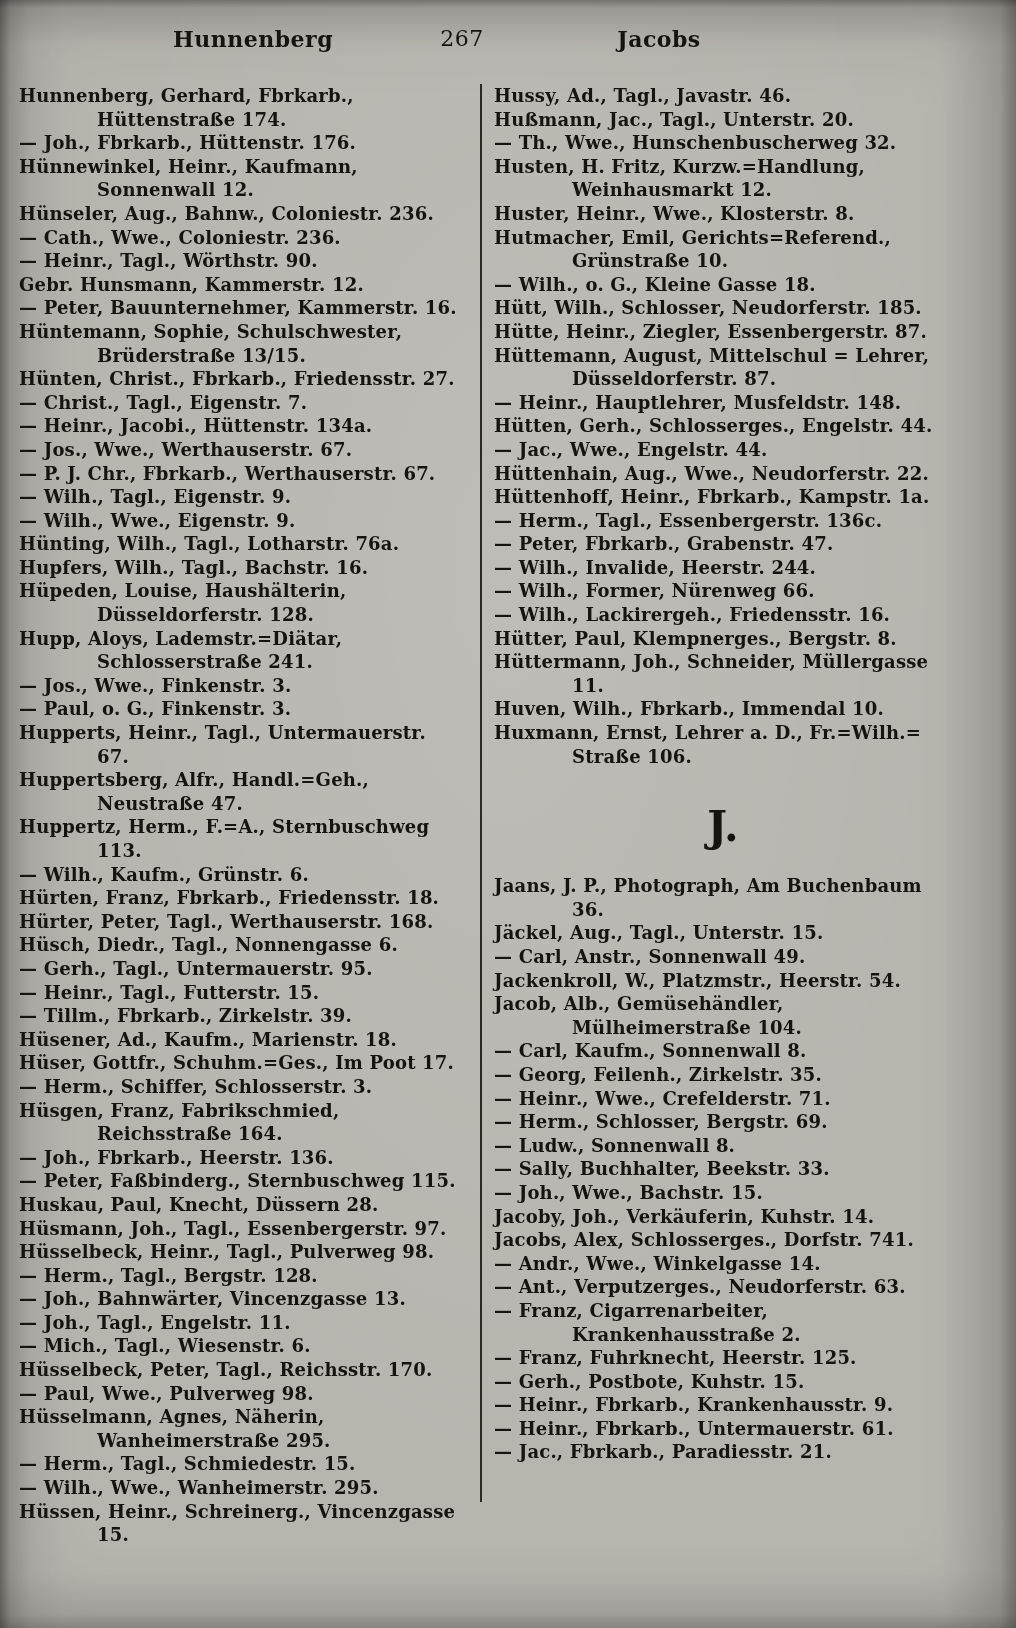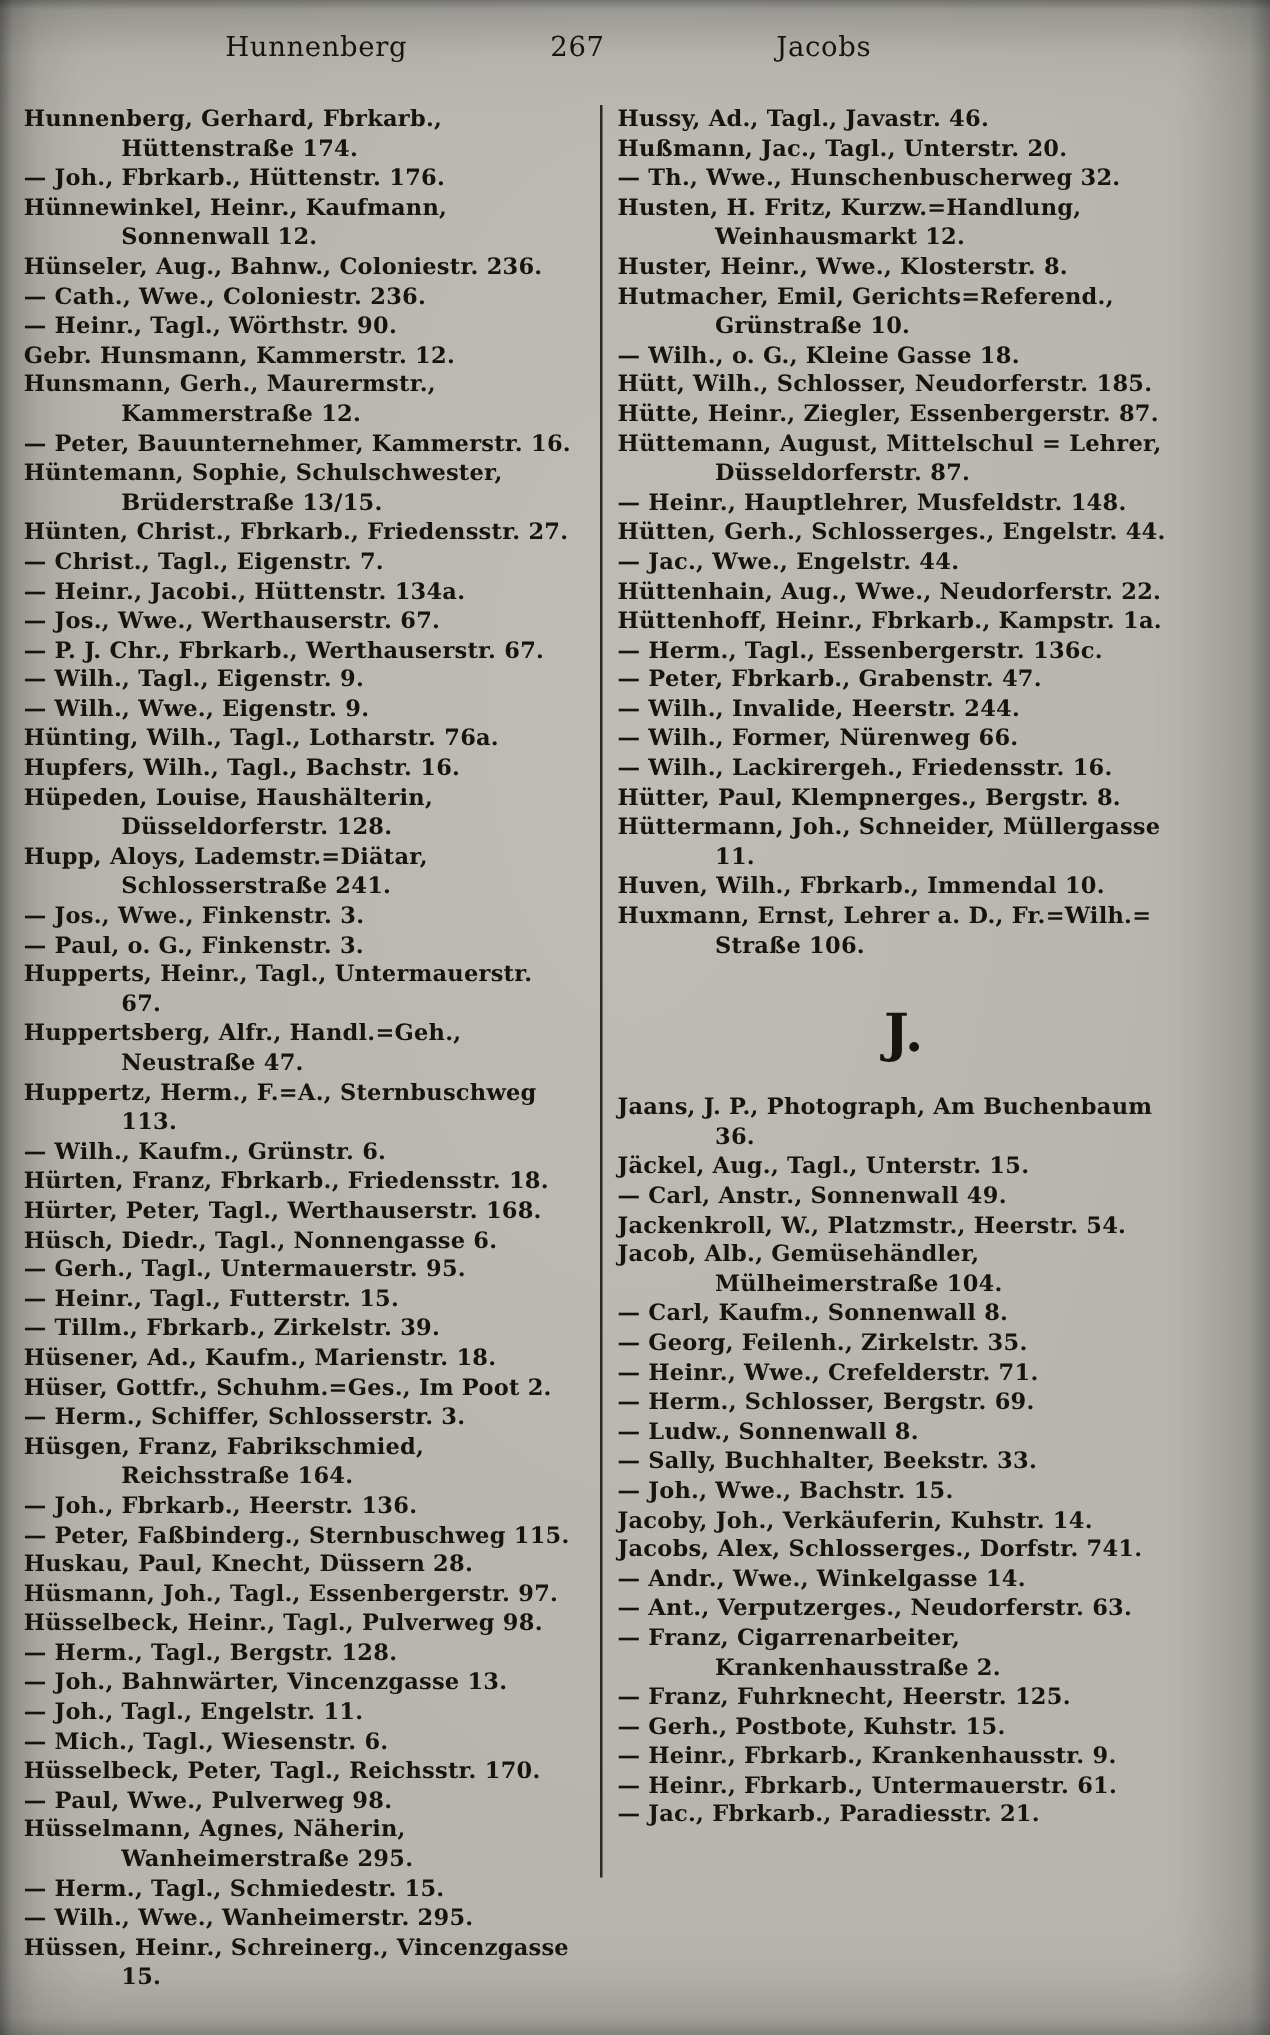--- a/index.html
+++ b/index.html
@@ -18,21 +18,21 @@
       linear-gradient(0deg,   rgba(0,0,0,0.20) 0px, rgba(0,0,0,0.06) 14px, rgba(0,0,0,0) 55px),
       #b7b5ae;
     box-shadow: inset 0 0 95px rgba(0,0,0,0.18);
     overflow: hidden;
     font-family: "DejaVu Serif", "Liberation Serif", serif;
     color: #17140f;
   }
   .header { position: absolute; top: 26px; left: 0; width: 100%; height: 34px; }
   .hdr {
     position: absolute; display: inline-block;
-    font-size: 22px; font-weight: normal; letter-spacing: 0.5px;
+    font-size: 22px; font-weight: bold; letter-spacing: 0.5px;
     text-align: center; white-space: nowrap;
   }
   .hdr-left  { left: 143px; width: 220px; }
   .hdr-page  { left: 412px; width: 100px; font-weight: normal; }
   .hdr-right { left: 559px; width: 200px; }
   .divider {
     position: absolute; left: 480px; top: 84px;
     width: 2px; height: 1418px;
     background: #2c2922;
   }
@@ -69,21 +69,20 @@
   <div class="divider"></div>
 
   <div class="col col-left" id="col-left">
       <div class="entry">Hunnenberg, Gerhard, Fbrkarb., Hüttenstraße 174.</div>
       <div class="entry">— Joh., Fbrkarb., Hüttenstr. 176.</div>
       <div class="entry">Hünnewinkel, Heinr., Kaufmann, Sonnenwall 12.</div>
       <div class="entry">Hünseler, Aug., Bahnw., Coloniestr. 236.</div>
       <div class="entry">— Cath., Wwe., Coloniestr. 236.</div>
       <div class="entry">— Heinr., Tagl., Wörthstr. 90.</div>
       <div class="entry">Gebr. Hunsmann, Kammerstr. 12.</div>
-      <div class="entry">Hunsmann, Gerh., Maurermstr., Kammerstraße 12.</div>
       <div class="entry">— Peter, Bauunternehmer, Kammerstr. 16.</div>
       <div class="entry">Hüntemann, Sophie, Schulschwester, Brüderstraße 13/15.</div>
       <div class="entry">Hünten, Christ., Fbrkarb., Friedensstr. 27.</div>
       <div class="entry">— Christ., Tagl., Eigenstr. 7.</div>
       <div class="entry">— Heinr., Jacobi., Hüttenstr. 134a.</div>
       <div class="entry">— Jos., Wwe., Werthauserstr. 67.</div>
       <div class="entry">— P. J. Chr., Fbrkarb., Werthauserstr. 67.</div>
       <div class="entry">— Wilh., Tagl., Eigenstr. 9.</div>
       <div class="entry">— Wilh., Wwe., Eigenstr. 9.</div>
       <div class="entry">Hünting, Wilh., Tagl., Lotharstr. 76a.</div>
@@ -96,21 +95,21 @@
       <div class="entry">Huppertsberg, Alfr., Handl.=Geh., Neustraße 47.</div>
       <div class="entry">Huppertz, Herm., F.=A., Sternbuschweg 113.</div>
       <div class="entry">— Wilh., Kaufm., Grünstr. 6.</div>
       <div class="entry">Hürten, Franz, Fbrkarb., Friedensstr. 18.</div>
       <div class="entry">Hürter, Peter, Tagl., Werthauserstr. 168.</div>
       <div class="entry">Hüsch, Diedr., Tagl., Nonnengasse 6.</div>
       <div class="entry">— Gerh., Tagl., Untermauerstr. 95.</div>
       <div class="entry">— Heinr., Tagl., Futterstr. 15.</div>
       <div class="entry">— Tillm., Fbrkarb., Zirkelstr. 39.</div>
       <div class="entry">Hüsener, Ad., Kaufm., Marienstr. 18.</div>
-      <div class="entry">Hüser, Gottfr., Schuhm.=Ges., Im Poot 2.</div>
+      <div class="entry">Hüser, Gottfr., Schuhm.=Ges., Im Poot 17.</div>
       <div class="entry">— Herm., Schiffer, Schlosserstr. 3.</div>
       <div class="entry">Hüsgen, Franz, Fabrikschmied, Reichsstraße 164.</div>
       <div class="entry">— Joh., Fbrkarb., Heerstr. 136.</div>
       <div class="entry">— Peter, Faßbinderg., Sternbuschweg 115.</div>
       <div class="entry">Huskau, Paul, Knecht, Düssern 28.</div>
       <div class="entry">Hüsmann, Joh., Tagl., Essenbergerstr. 97.</div>
       <div class="entry">Hüsselbeck, Heinr., Tagl., Pulverweg 98.</div>
       <div class="entry">— Herm., Tagl., Bergstr. 128.</div>
       <div class="entry">— Joh., Bahnwärter, Vincenzgasse 13.</div>
       <div class="entry">— Joh., Tagl., Engelstr. 11.</div>

